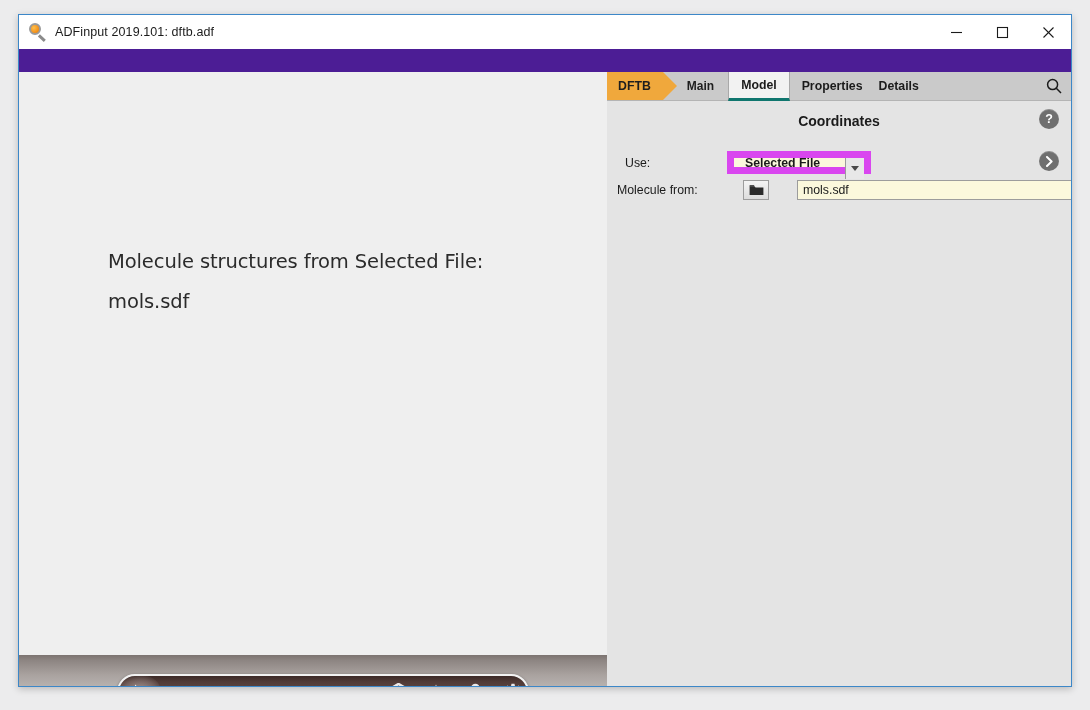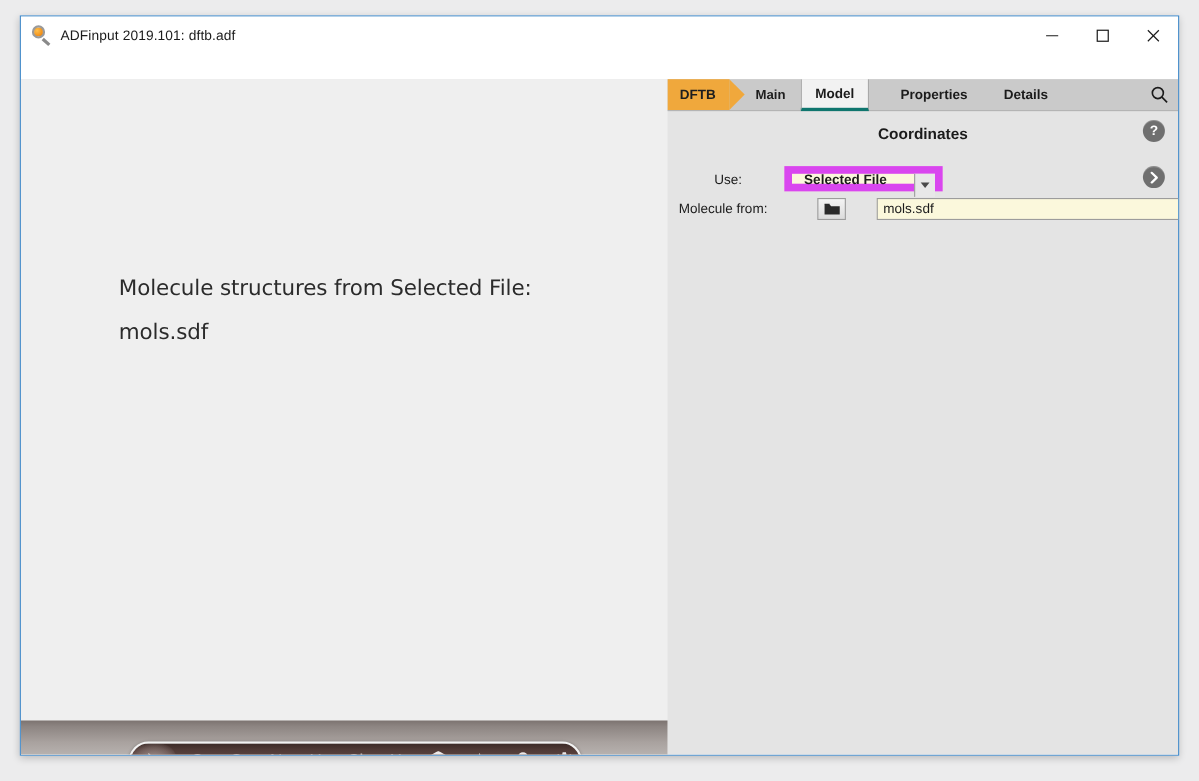--- a/index.html
+++ b/index.html
@@ -9,21 +9,21 @@
     font-family: "Liberation Sans", sans-serif;
     overflow: hidden;
   }
 
   
   #window {
     position: absolute;
     left: 18px; top: 14px;
     width: 1054px; height: 673px;
     border: 1px solid #3c87c8;
-    background: #ffffff;
+    background: #4c1d95;
     box-shadow: 0 2px 7px rgba(0,0,0,0.22);
     overflow: hidden;
   }
 
   
   #titlebar {
     position: relative;
     height: 34px;
     background: #ffffff;
     display: flex;
@@ -202,21 +202,20 @@
     border-right: 1px solid #a9a9a9;
     border-bottom: 3px solid #0f766e;
     margin-bottom: -1px;
     flex: none;
   }
   .tab-plain {
     padding: 0 8px;
     display: flex; align-items: center;
     font-size: 12.3px; font-weight: bold; color: #1b1b1b;
     flex: none;
-    margin-left: 17px;
   }
   #tab-props { padding-left: 12px; }
   #tabbar-spacer { flex: 1 1 auto; }
   #search-btn {
     width: 34px;
     display: flex; align-items: center; justify-content: center;
     flex: none;
   }
 
   
@@ -241,21 +240,21 @@
     font-size: 12.5px;
     font-weight: bold;
     font-family: "Liberation Sans", sans-serif;
     box-shadow: inset 0 1px 0 rgba(255,255,255,0.22);
   }
   #help-btn  { right: 12px; top: 8px; }
   #next-btn  { right: 12px; top: 50px; }
   #next-btn svg { display: block; }
 
   .form-row { position: absolute; display: flex; align-items: center; }
-  #row-use { left: 4px; top: 50px; text-align: center; }
+  #row-use { left: 18px; top: 50px; }
   #row-mol { left: 10px; top: 79px; gap: 24px; }
 
   .form-label {
     width: 102px;
     font-size: 12.3px;
     color: #1b1b1b;
     flex: none;
   }
 
   #use-select {

